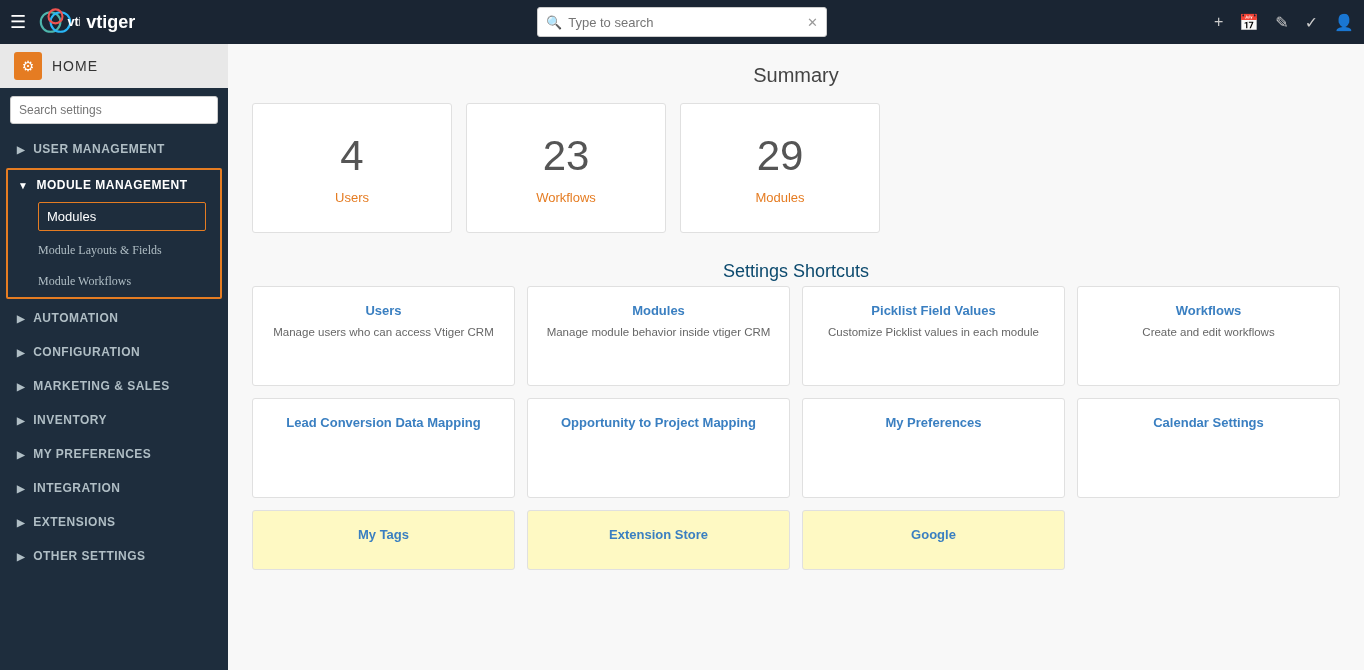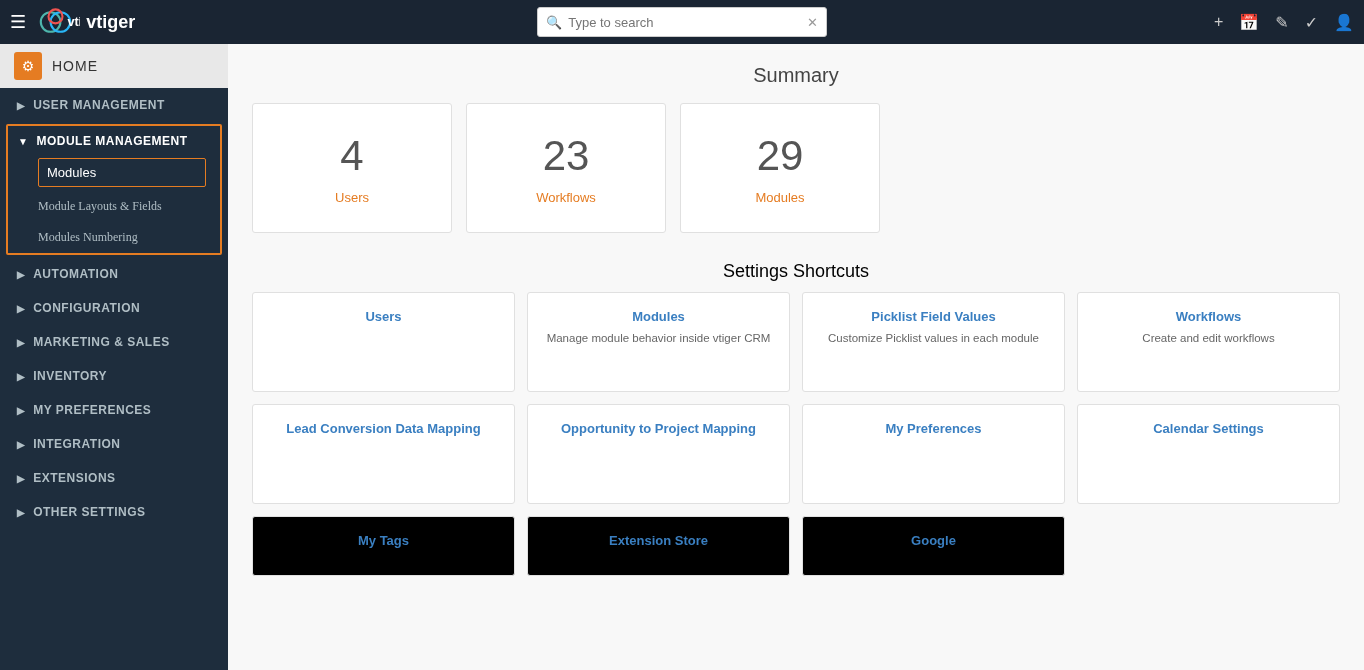--- a/index.html
+++ b/index.html
@@ -97,41 +97,41 @@
     .summary-card {
       background: white; border: 1px solid #e0e0e0; border-radius: 3px;
       flex: 1; max-width: 200px; padding: 20px 16px;
       display: flex; flex-direction: column; align-items: center; justify-content: center;
       min-height: 130px;
     }
     .card-number { font-size: 42px; color: #555; font-weight: 300; margin-bottom: 10px; }
     .card-label { font-size: 13px; color: #e57c22; }
 
     .shortcuts-title {
-      font-size: 18px; color: #000000; margin-bottom: 10px; font-weight: normal;
+      font-size: 18px; color: #0c4a6e; margin-bottom: 4px; font-weight: normal;
     }
     .shortcuts-grid {
       display: grid; grid-template-columns: repeat(4, 1fr); gap: 12px;
     }
     .shortcut-card {
       background: white; border: 1px solid #e0e0e0; border-radius: 3px;
       padding: 16px; min-height: 100px; cursor: pointer;
     }
     .shortcut-card-title {
       font-size: 13px; color: #3a7fc1; font-weight: bold; margin-bottom: 6px;
     }
     .shortcut-card-desc {
       font-size: 11.5px; color: #666; line-height: 1.4;
     }
 
     .bottom-row {
       display: grid; grid-template-columns: repeat(4, 1fr); gap: 12px; margin-top: 12px;
     }
     .bottom-card {
-      background: #000000; border: 1px solid #e0e0e0; border-radius: 3px;
+      background: #fef9c3; border: 1px solid #e0e0e0; border-radius: 3px;
       padding: 16px; min-height: 60px; cursor: pointer;
     }
     .bottom-card-title {
       font-size: 13px; color: #3a7fc1; font-weight: bold;
     }
 
     
     ::-webkit-scrollbar { width: 6px; }
     ::-webkit-scrollbar-track { background: #f1f1f1; }
     ::-webkit-scrollbar-thumb { background: #ccc; border-radius: 3px; }
@@ -169,20 +169,23 @@
 
 <div class="content-area">
 
   <div class="sidebar">
 
     <div class="sidebar-home">
       <div class="home-gear">⚙</div>
       <span class="home-label">HOME</span>
     </div>
 
+    <div class="sidebar-search">
+      <input type="text" placeholder="Search settings" style="">
+    </div>
 
     <div class="sidebar-section">
 
       <div class="sidebar-item">
         <span class="sidebar-chevron">▶</span>
         <span>USER MANAGEMENT</span>
       </div>
 
       <div style="border: 2px solid #e57c22; margin: 2px 6px; border-radius: 2px;">
         <div class="sidebar-item" style="border-left: none; color: white; padding: 8px 10px;">
@@ -191,21 +194,21 @@
         </div>
 
         <div class="sidebar-sub">
           <div style="border: 1px solid #e57c22; margin: 2px 14px 4px 0; border-radius: 2px; padding: 6px 8px; color: white; cursor: pointer;">
             <span>Modules</span>
           </div>
           <div class="sidebar-subitem">
             <span>Module Layouts &amp; Fields</span>
           </div>
           <div class="sidebar-subitem">
-            <span>Modules Numbering</span>
+            <span>Module Workflows</span>
           </div>
         </div>
       </div>
 
       <div class="sidebar-item">
         <span class="sidebar-chevron">▶</span>
         <span>AUTOMATION</span>
       </div>
 
       <div class="sidebar-item">
@@ -264,20 +267,21 @@
         <div class="card-label">Modules</div>
       </div>
     </div>
 
     <h2 class="shortcuts-title">Settings Shortcuts</h2>
 
     <div class="shortcuts-grid">
 
       <div class="shortcut-card">
         <div class="shortcut-card-title">Users</div>
+        <div class="shortcut-card-desc">Manage users who can access Vtiger CRM</div>
       </div>
 
       <div class="shortcut-card">
         <div class="shortcut-card-title">Modules</div>
         <div class="shortcut-card-desc">Manage module behavior inside vtiger CRM</div>
       </div>
 
       <div class="shortcut-card">
         <div class="shortcut-card-title">Picklist Field Values</div>
         <div class="shortcut-card-desc">Customize Picklist values in each module</div>

